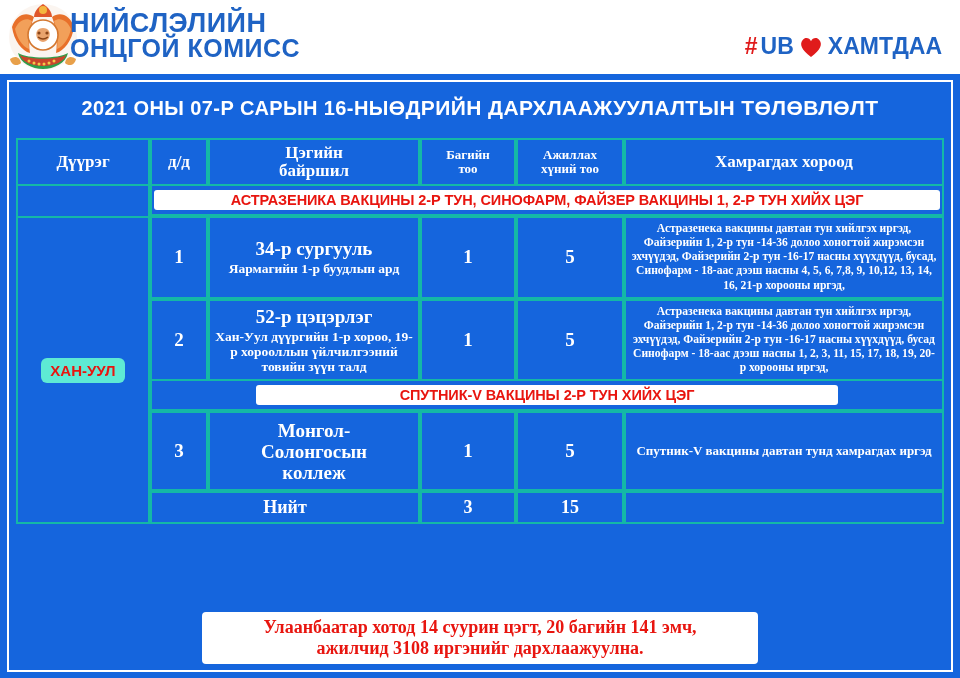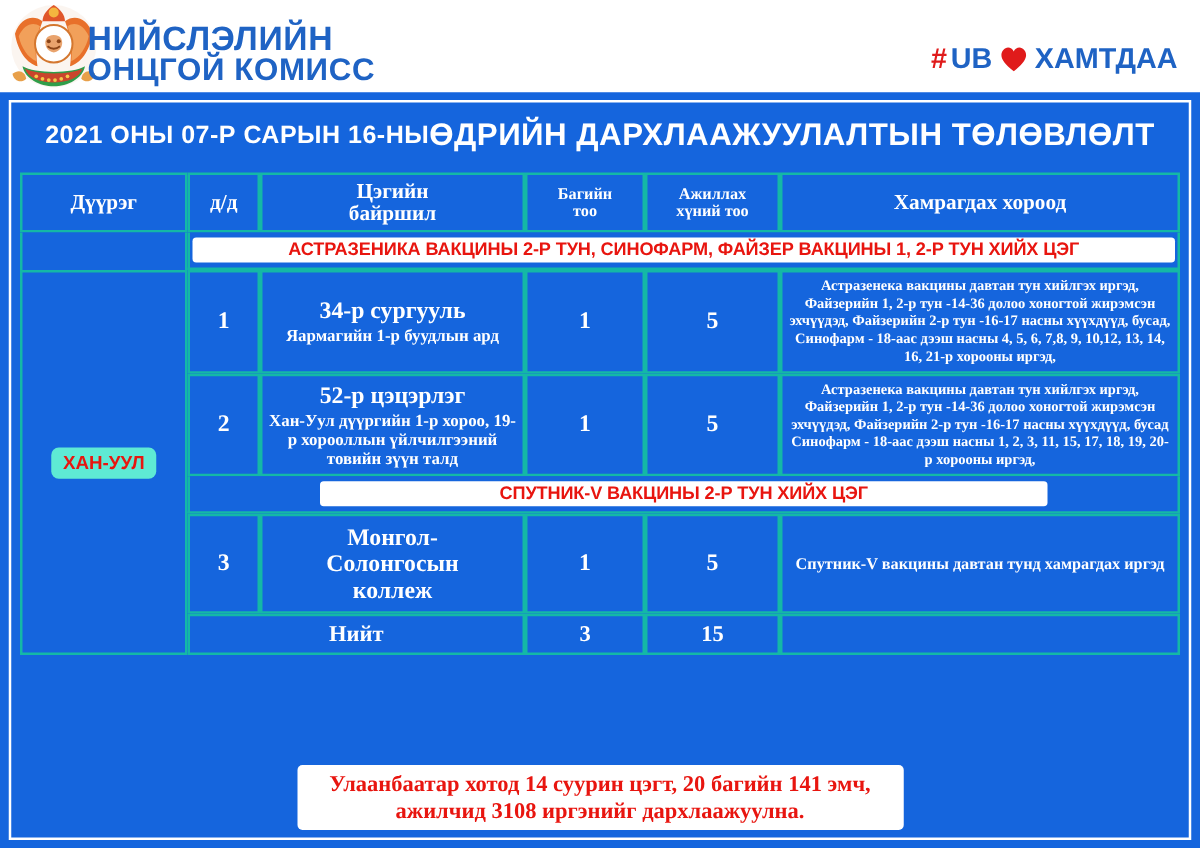--- a/index.html
+++ b/index.html
@@ -10,21 +10,21 @@
     background:#1565dd;
   }
 
   
   .topbar{
     position:absolute; left:0; top:0; width:960px; height:74px;
     background:#ffffff; display:flex; align-items:center;
   }
   .logo-wrap{ position:absolute; left:6px; top:1px; width:74px; height:72px; }
   .brand-text{
-    position:absolute; left:70px; top:18px;
+    position:absolute; left:70px; top:10px;
     font-family:"Liberation Sans", sans-serif;
     font-weight:bold; color:#1f63c4; letter-spacing:.5px; line-height:1.02;
   }
   .brand-l1{ font-size:27px; display:block; }
   .brand-l2{ font-size:25px; display:block; margin-top:-2px; }
   .hashtag{
     position:absolute; right:18px; top:33px;
     font-family:"Liberation Sans", sans-serif;
     font-weight:bold; font-size:23px; color:#1f63c4;
     display:flex; align-items:center; gap:3px; white-space:nowrap;
@@ -45,21 +45,21 @@
 
   
   .title{
     position:absolute; left:9px; top:8px; width:942px; height:52px;
     display:flex; align-items:center; justify-content:center;
     font-family:"Liberation Sans", sans-serif;
     font-weight:bold; color:#ffffff; line-height:1.12;
     text-align:center;
   }
   .title-l1{ font-size:20px; letter-spacing:.4px; }
-  .title-l2{ font-size:25px; letter-spacing:.4px; }
+  .title-l2{ font-size:21px; letter-spacing:.4px; }
 
   
   .tbl{
     position:absolute; left:16px; top:64px; width:928px;
     border-collapse:separate; border-spacing:0;
     table-layout:fixed;
   }
   .tbl td{
     border:2px solid #14b8a6;
     color:#ffffff; background:#1565dd;
@@ -110,21 +110,21 @@
   
   .footer-wrap{
     position:absolute; left:16px; top:540px; width:928px; height:48px;
     display:flex; align-items:center; justify-content:center;
   }
   .footer{
     background:#ffffff; color:#e8150f;
     font-family:"Liberation Serif", serif;
     font-weight:bold; font-size:18px; line-height:1.18;
     border-radius:4px; padding:5px 14px; text-align:center;
-    width:485px;
+    width:556px;
   }
   .footer p{ margin:0; white-space:nowrap; }
 </style>
 </head>
 <body>
 
 <div class="topbar">
   <div class="logo-wrap">
     <svg width="74" height="72" viewBox="0 0 74 72" aria-hidden="true">
       <ellipse cx="37" cy="36" rx="34" ry="33" fill="#f0d9c4" opacity="0.25"></ellipse>

